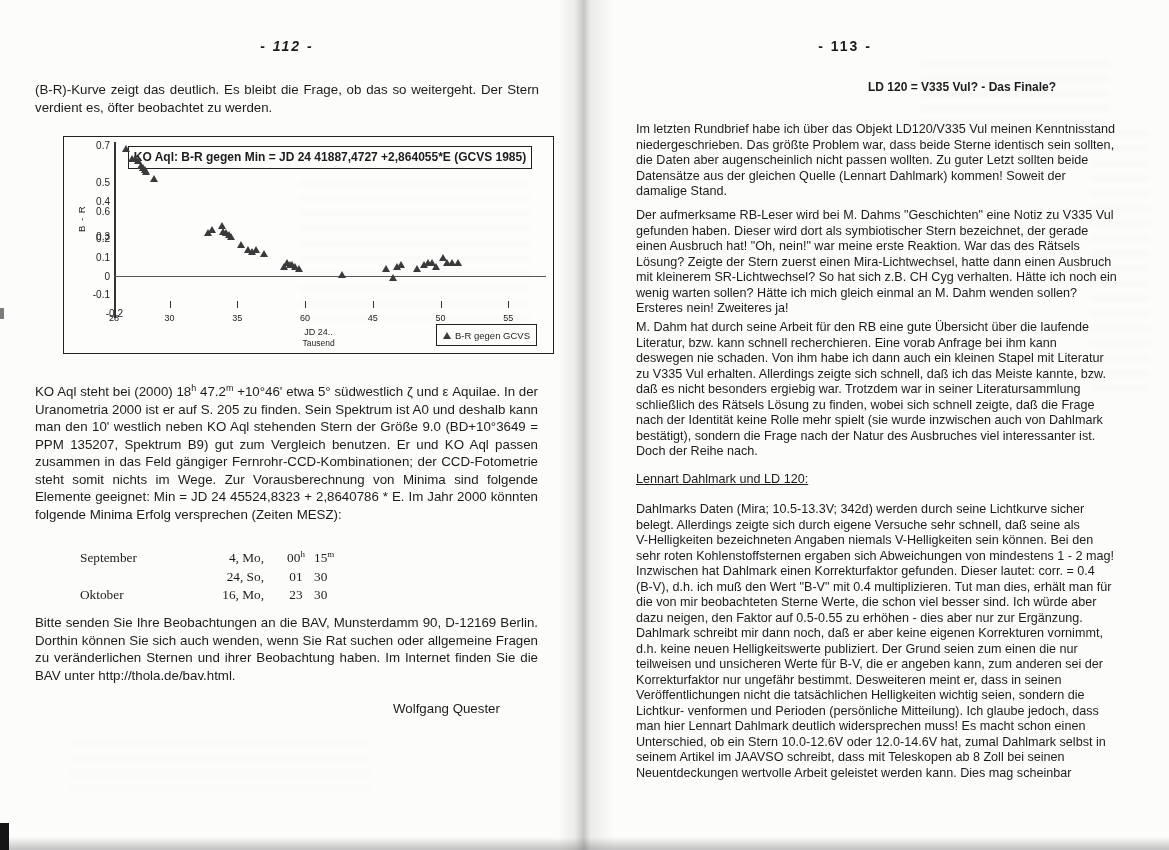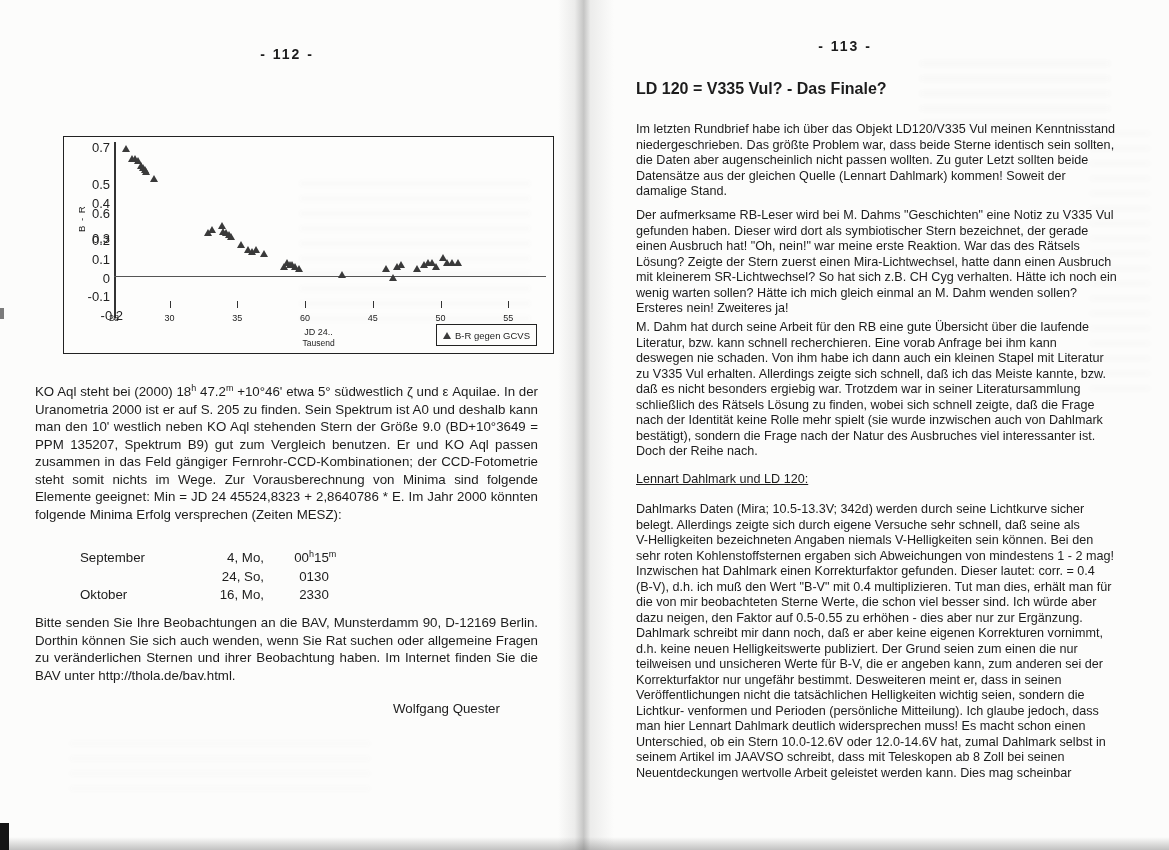--- a/index.html
+++ b/index.html
@@ -8,21 +8,21 @@
     background:#fcfcfb;
     font-family:"Liberation Sans", sans-serif;
     color:#1c1c1c;
     -webkit-font-smoothing:antialiased;
   }
   .page{position:absolute;top:0;height:850px;}
   #left-page{left:0;width:575px;}
   #right-page{left:590px;width:579px;}
 
   .page-number{position:absolute;font-weight:bold;font-size:14px;letter-spacing:2px;text-align:center;width:200px;}
-  #left-page .page-number{left:187px;top:46px;}
+  #left-page .page-number{left:187px;top:38px;font-style:italic;}
   #right-page .page-number{left:155px;top:38px;}
 
   .para{font-size:13.3px;line-height:17.5px;}
   .just{text-align:justify;}
   .prelines{white-space:pre-line;}
 
   #lp-intro{position:absolute;left:35px;top:81px;width:504px;}
 
   
   #chart-box{
@@ -33,21 +33,21 @@
     position:absolute;left:64px;top:9px;width:402px;height:21px;
     border:1.5px solid #222;background:#fdfdfc;
     font-weight:bold;font-size:12px;line-height:21px;text-align:center;
     white-space:nowrap;
   }
   #chart-ylabel{
     position:absolute;left:12px;top:95px;
     transform:rotate(-90deg);transform-origin:left top;
     font-size:9.5px;letter-spacing:1px;
   }
-  .ytick-label{position:absolute;width:30px;text-align:right;font-size:13px;color:#222;}
+  .ytick-label{position:absolute;width:30px;text-align:right;font-size:10px;color:#222;}
   .xtick-label{position:absolute;width:30px;text-align:center;font-size:9px;color:#222;}
   .xtick-mark{position:absolute;width:1px;height:7px;background:#333;}
   #yaxis-line{position:absolute;width:1.5px;background:#333;}
   #zero-line{position:absolute;height:1.5px;background:#555;}
   .tri{
     position:absolute;width:0;height:0;
     border-left:4.5px solid transparent;border-right:4.5px solid transparent;
     border-bottom:7.5px solid #3a3a3a;
   }
   #chart-xlabel{position:absolute;font-size:9px;text-align:center;width:60px;}
@@ -57,31 +57,31 @@
     font-size:9.5px;display:flex;align-items:center;gap:4px;
     padding:0 6px;height:20px;
   }
   #chart-legend .tri{position:static;border-bottom-color:#3a3a3a;}
 
   #lp-body{position:absolute;left:35px;top:383px;width:503px;}
   sup.s{font-size:9px;vertical-align:super;line-height:0;}
   b.mesz{font-weight:normal;margin-top:28px;}
 
   #minima-table{position:absolute;left:80px;top:549px;font-size:13.3px;}
-  .mrow{display:grid;grid-template-columns:118px 74px 42px 36px;height:18.5px;line-height:18.5px;}
+  .mrow{display:grid;grid-template-columns:118px 74px 42px 36px;height:18.5px;line-height:18.5px;font-family:Liberation Serif, serif;}
   .mrow .day{text-align:right;padding-right:8px;}
-  .mrow .hh{text-align:right;padding-left:6px;}
+  .mrow .hh{text-align:center;padding-left:6px;}
   .mrow .mm{text-align:left;}
 
   #lp-closing{position:absolute;left:35px;top:614px;width:503px;}
   #lp-signature{position:absolute;left:393px;top:701px;font-size:13.3px;}
 
   
   .rpara{position:absolute;left:46px;width:492px;font-size:12.6px;line-height:15.5px;}
-  #rp-title{position:absolute;left:46px;top:80px;width:420px;text-align:left;font-weight:bold;font-size:16px;}
+  #rp-title{position:absolute;left:46px;top:80px;width:420px;text-align:right;font-weight:bold;font-size:12px;}
   #rp-heading{position:absolute;left:46px;top:472px;font-size:12.6px;text-decoration:underline;}
 
   
   #fold-shadow{
     position:absolute;left:558px;top:0;width:56px;height:850px;pointer-events:none;
     background:linear-gradient(to right, rgba(0,0,0,0) 0%, rgba(90,90,90,0.10) 30%,
       rgba(70,70,70,0.30) 46%, rgba(120,120,120,0.12) 58%, rgba(0,0,0,0) 100%);
   }
   #bottom-shadow{
     position:absolute;left:0;right:0;bottom:0;height:13px;pointer-events:none;
@@ -93,22 +93,24 @@
     position:absolute;pointer-events:none;opacity:0.5;filter:blur(2.5px);
     background:repeating-linear-gradient(0deg, rgba(100,100,100,0.13) 0 3px, transparent 3px 15px);
   }
 </style>
 </head>
 <body>
 
 <div class="page" id="left-page">
   <div class="page-number">-  112  -</div>
 
+  <div class="para just" id="lp-intro">(B-R)-Kurve zeigt das deutlich. Es bleibt die Frage, ob das so weitergeht. Der Stern verdient es, öfter beobachtet zu werden.</div>
 
   <div id="chart-box">
+    <div id="chart-title-box">KO Aql: B-R gegen Min = JD 24 41887,4727 +2,864055*E (GCVS 1985)</div>
     <div id="chart-ylabel">B - R</div>
     <div id="yaxis-line" style="left: 50px; top: 5px; height: 176px;"></div>
     <div id="zero-line" style="left: 50px; top: 138.667px; width: 432px;"></div>
     <div id="chart-canvas">
         <div class="ytick-label" style="left: 16px; top: 3px;">0.7</div>
         <div class="ytick-label" style="left: 16px; top: 21.6667px; margin-top: 47px;">0.6</div>
         <div class="ytick-label" style="left: 16px; top: 40.3333px;">0.5</div>
         <div class="ytick-label" style="left: 16px; top: 59px;">0.4</div>
         <div class="ytick-label" style="left: 16px; top: 94px;">0.3</div>
         <div class="ytick-label" style="left: 16px; top: 96.3333px;">0.2</div>

